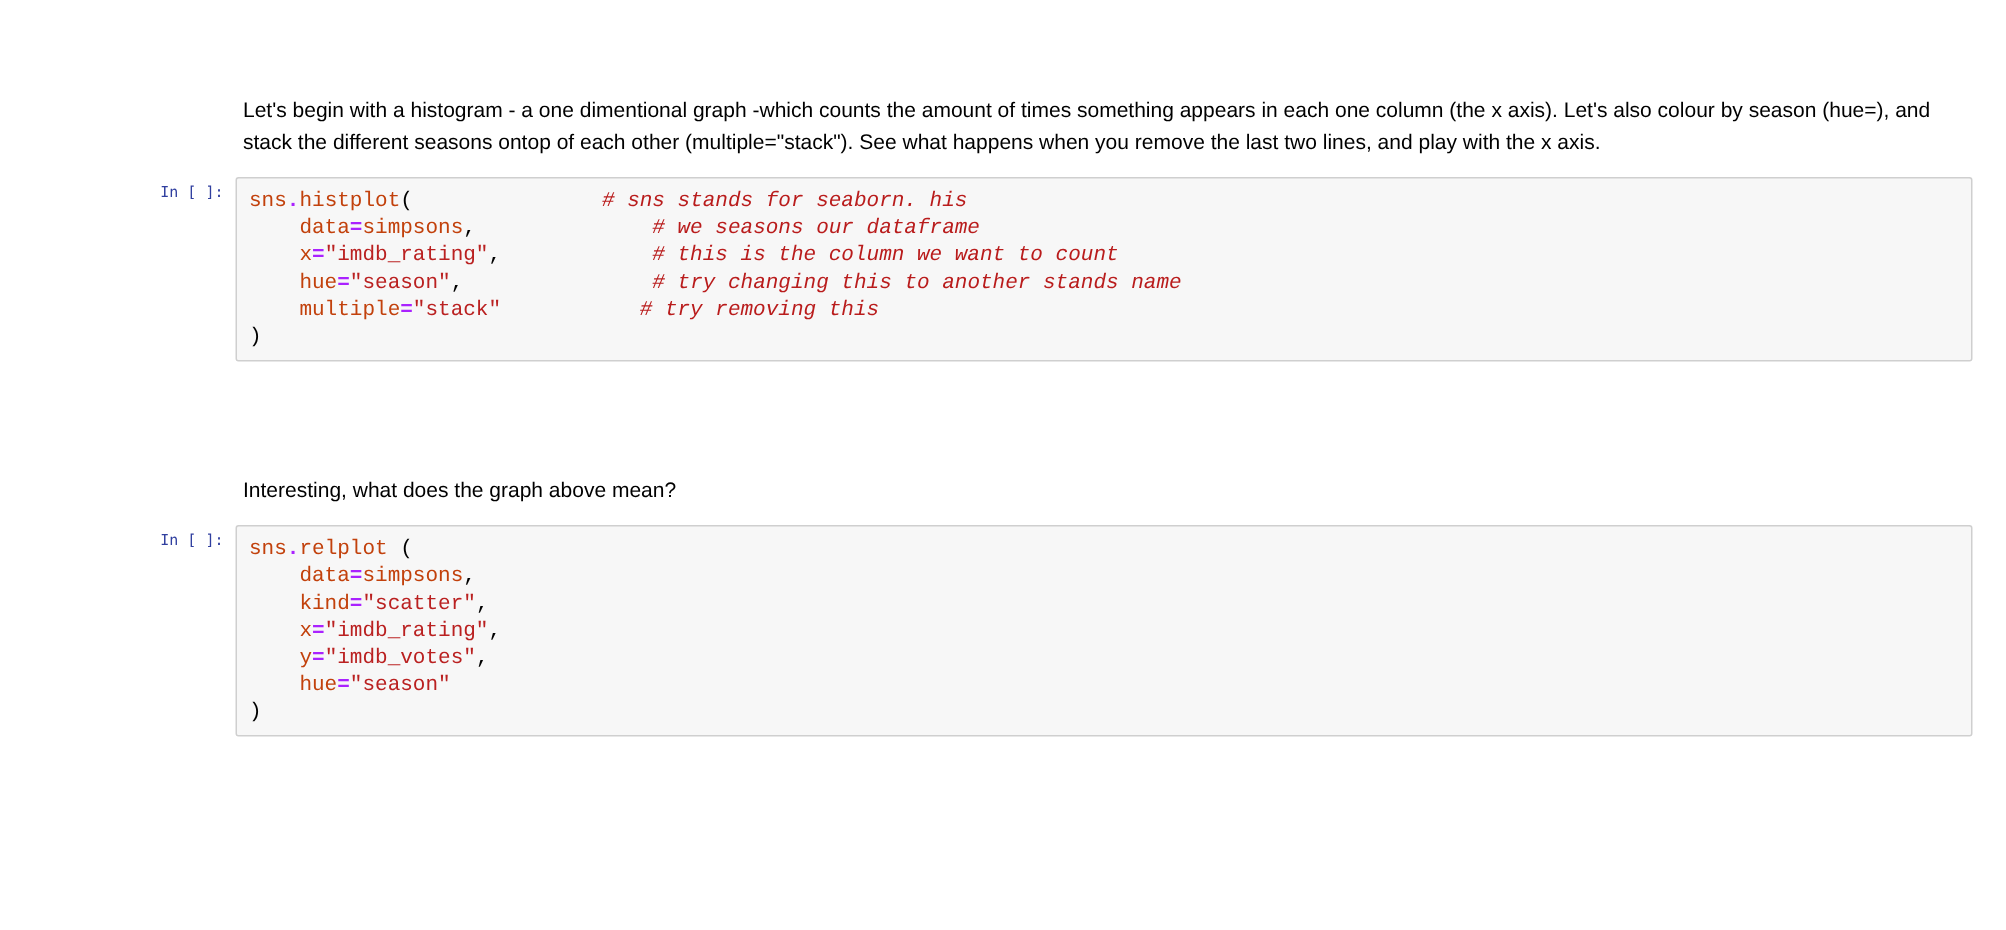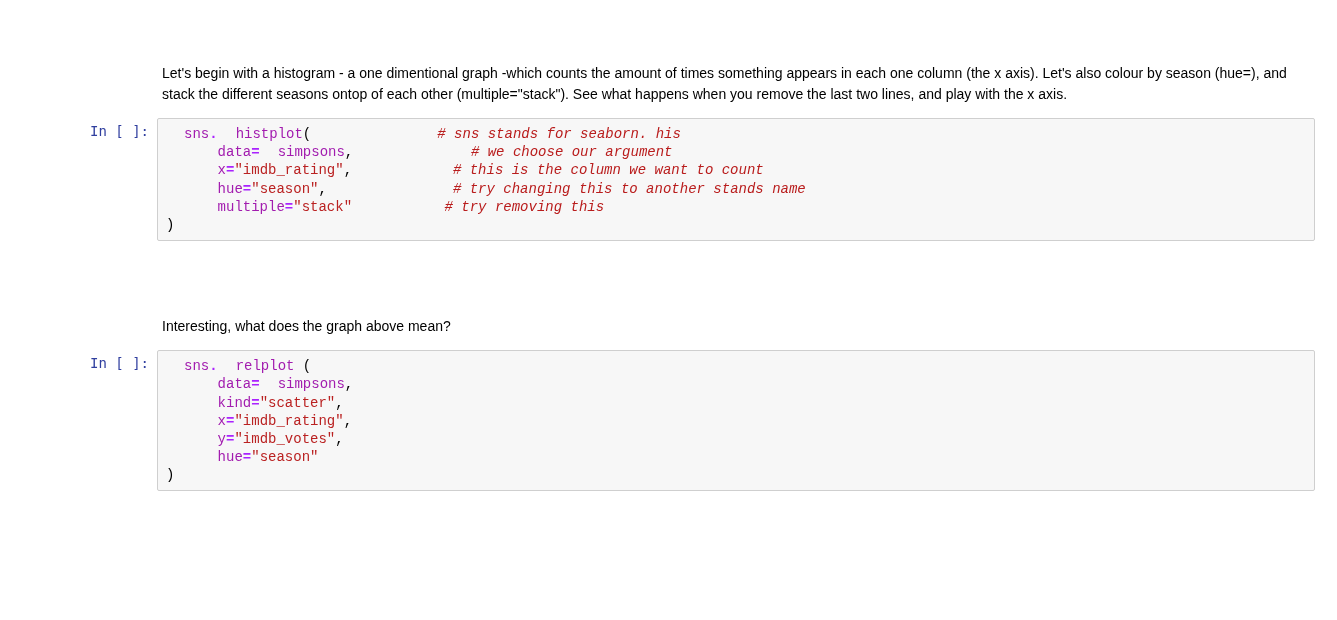--- a/index.html
+++ b/index.html
@@ -19,21 +19,21 @@
       width: 100%;
       padding: 4px 0;
     }
     .prompt-area {
       width: 157px;
       flex-shrink: 0;
       text-align: right;
       padding-right: 8px;
       padding-top: 5px;
       font-family: monospace;
-      font-size: 14px;
+      font-size: 10px;
     }
     .prompt-in {
       color: #303F9F;
     }
     .text-content {
       flex: 1;
       padding: 5px 22px 5px 5px;
       line-height: 1.5;
       font-size: 14px;
       color: #000;
@@ -53,21 +53,21 @@
       border: 1px solid #cfcfcf;
       border-radius: 2px;
       background: #f7f7f7;
       padding: 6px 8px;
       font-family: Menlo, Monaco, "Courier New", monospace;
       font-size: 14px;
       line-height: 1.3;
       white-space: pre;
       overflow-x: auto;
     }
-    .tok-n { color: #a21caf; margin-left: 18px; }
+    .tok-n { color: #c2410c; }
     .tok-p { color: #000; }
     .tok-o { color: #AA22FF; font-weight: bold; }
     .tok-s { color: #BA2121; }
     .tok-c { color: #b91c1c; font-style: italic; }
   </style>
 </head>
 <body>
 
 <div class="cell">
   <div class="prompt-area"></div>
@@ -75,21 +75,21 @@
     <p>Let's begin with a histogram - a one dimentional graph -which counts the amount of times something appears in each one column (the x axis). Let's also colour by season (hue=), and stack the different seasons ontop of each other (multiple="stack"). See what happens when you remove the last two lines, and play with the x axis.</p>
   </div>
 </div>
 
 <div class="cell">
   <div class="prompt-area">
     <span class="prompt-in">In [ ]:</span>
   </div>
   <div class="code-wrapper">
     <div class="code-cell"><span class="tok-n">sns</span><span class="tok-o">.</span><span class="tok-n">histplot</span><span class="tok-p">(</span><span>               </span><span class="tok-c"># sns stands for seaborn. his</span>
-<span>    </span><span class="tok-n">data</span><span class="tok-o">=</span><span class="tok-n">simpsons</span><span class="tok-p">,</span><span>              </span><span class="tok-c"># we choose our argument</span>
+<span>    </span><span class="tok-n">data</span><span class="tok-o">=</span><span class="tok-n">simpsons</span><span class="tok-p">,</span><span>              </span><span class="tok-c"># we seasons our dataframe</span>
 <span>    </span><span class="tok-n">x</span><span class="tok-o">=</span><span class="tok-s">"imdb_rating"</span><span class="tok-p">,</span><span>            </span><span class="tok-c"># this is the column we want to count</span>
 <span>    </span><span class="tok-n">hue</span><span class="tok-o">=</span><span class="tok-s">"season"</span><span class="tok-p">,</span><span>               </span><span class="tok-c"># try changing this to another stands name</span>
 <span>    </span><span class="tok-n">multiple</span><span class="tok-o">=</span><span class="tok-s">"stack"</span><span>           </span><span class="tok-c"># try removing this</span>
 <span class="tok-p">)</span></div>
   </div>
 </div>
 
 <div class="cell" style="margin-top:18px;align-items:flex-end;">
   <div class="prompt-area"></div>
   <div class="text-content">

